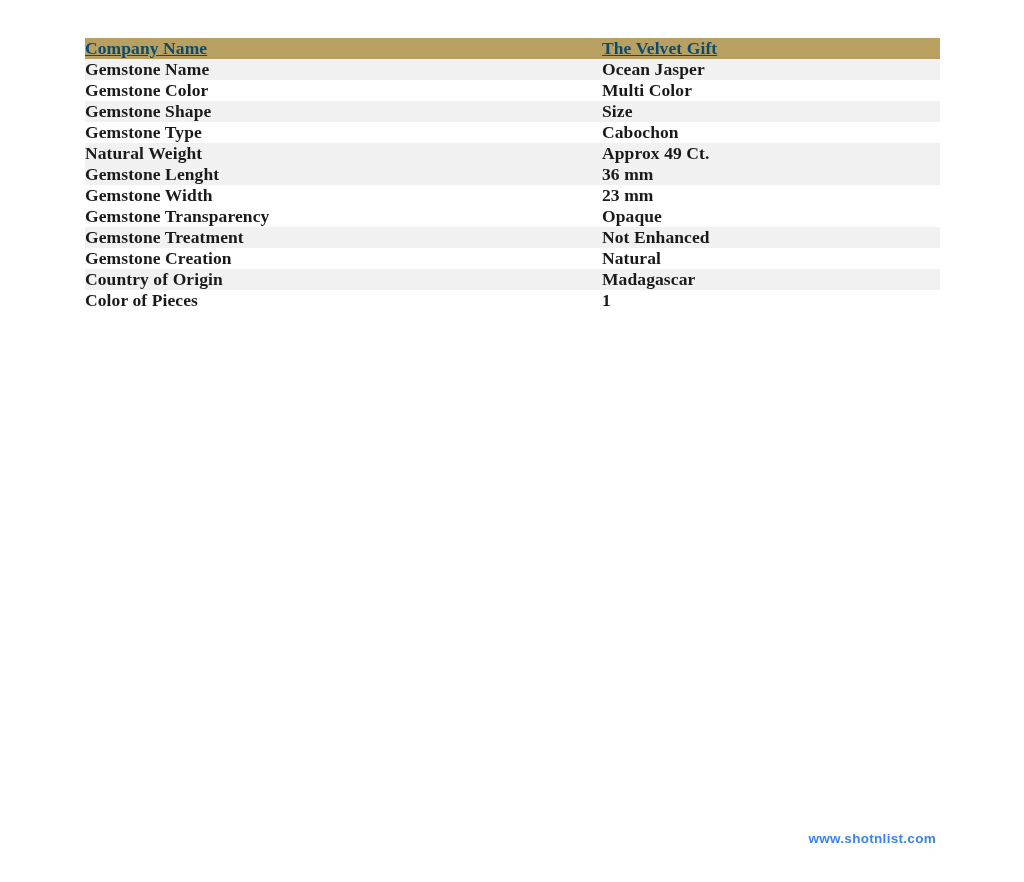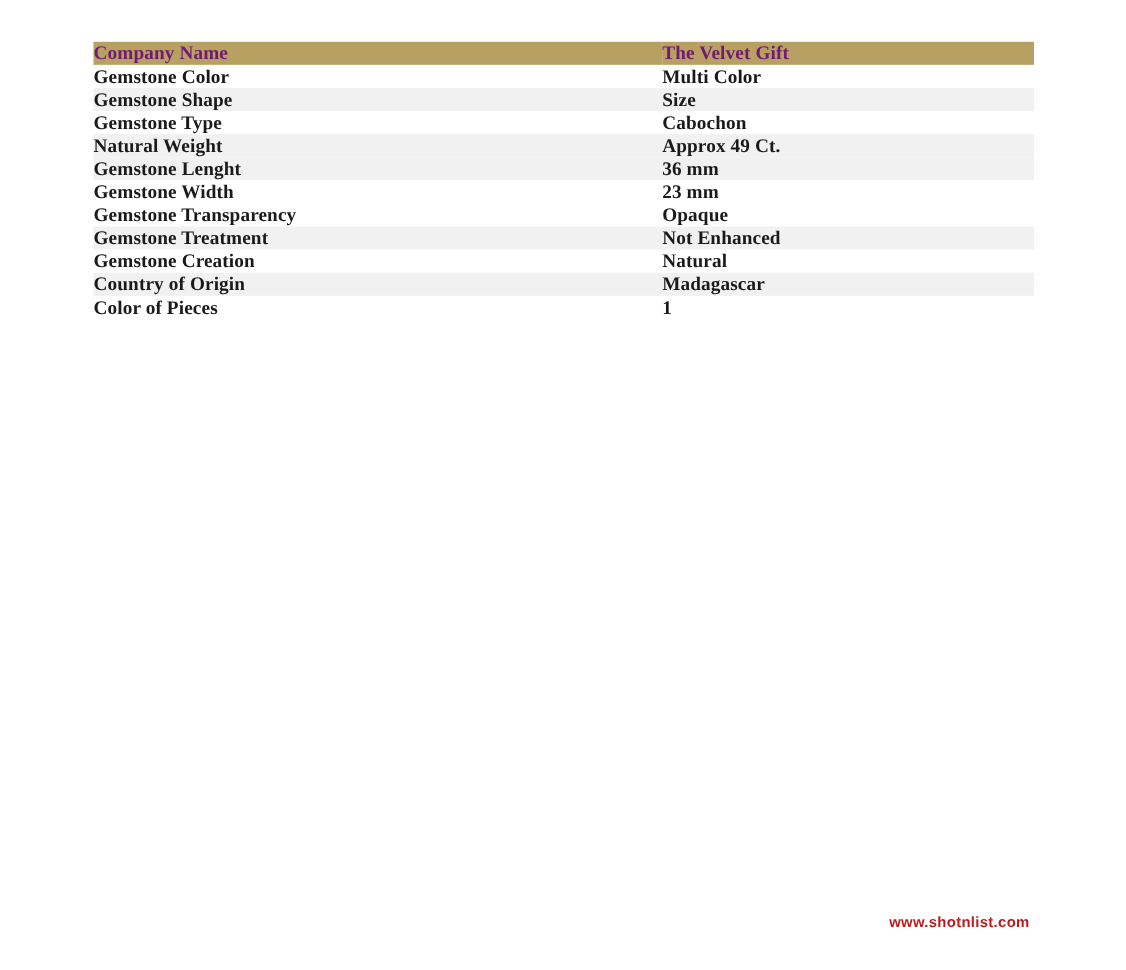--- a/index.html
+++ b/index.html
@@ -37,50 +37,55 @@
   td.label-cell {
     width: 517px;
     padding: 17px 0 17px 21px;
   }
   td.value-cell {
     width: 338px;
     padding: 17px 0 17px 20px;
   }
   tr.header-row td {
     background: #b8a062;
-    color: #701a75;
+    color: #0c4a6e;
+    text-decoration: underline;
   }
   tr.shade-row td {
     background: #f1f1f1;
   }
   tr.plain-row td {
     background: #ffffff;
     margin-left: 48px;
   }
   .watermark {
     position: absolute;
     right: 88px;
     top: 831px;
     font-family: "Liberation Sans", sans-serif;
     font-size: 13.5px;
     font-weight: bold;
-    color: #b91c1c;
+    color: #3b82f6;
     letter-spacing: 0.3px;
     white-space: nowrap;
   }
 </style>
 </head>
 <body>
 
 <div class="spec-wrap">
   <table class="spec-table">
     <tbody>
       <tr class="header-row">
         <td class="label-cell">Company Name</td>
         <td class="value-cell">The Velvet Gift</td>
+      </tr>
+      <tr class="shade-row">
+        <td class="label-cell">Gemstone Name</td>
+        <td class="value-cell">Ocean Jasper</td>
       </tr>
       <tr class="plain-row">
         <td class="label-cell">Gemstone Color</td>
         <td class="value-cell">Multi Color</td>
       </tr>
       <tr class="shade-row">
         <td class="label-cell">Gemstone Shape</td>
         <td class="value-cell">Size</td>
       </tr>
       <tr class="plain-row">

